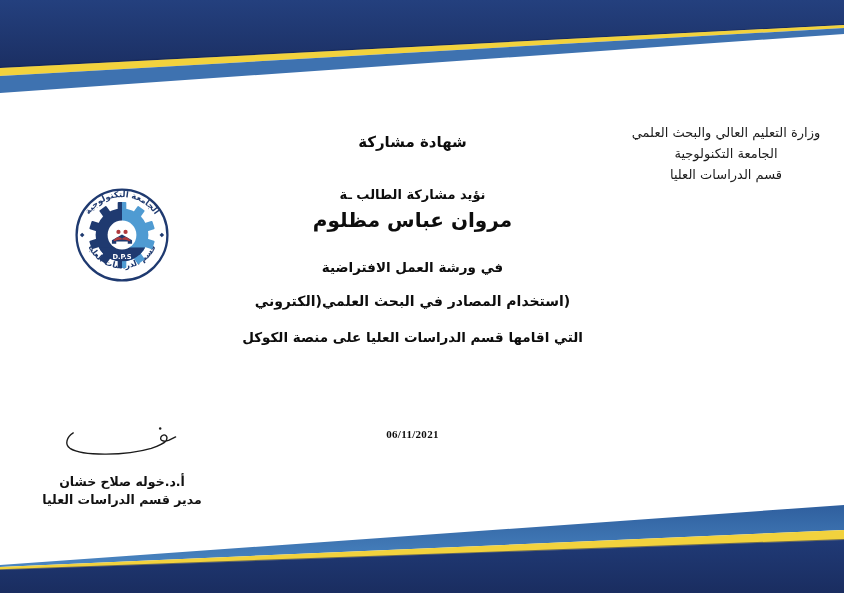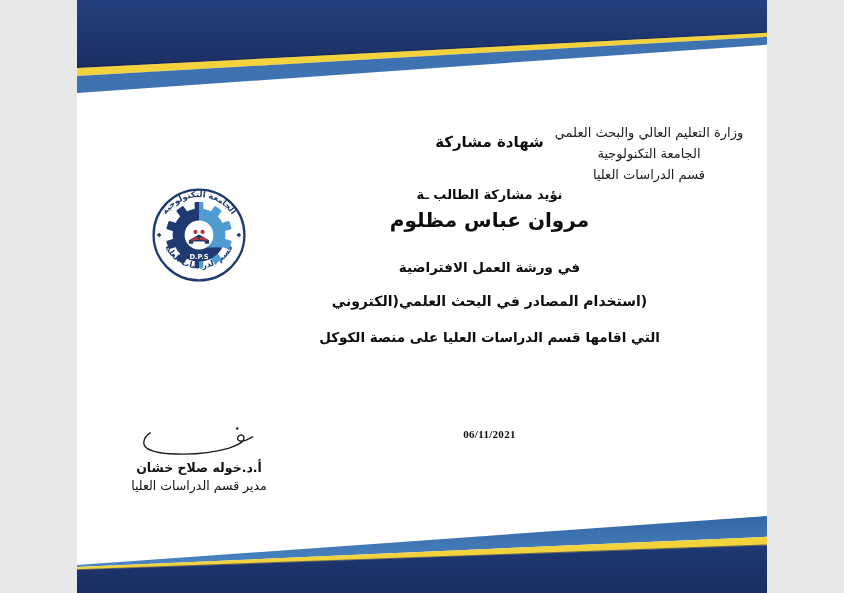--- a/index.html
+++ b/index.html
@@ -1,19 +1,19 @@
 <!DOCTYPE html>
 <html lang="ar"><head>
 <meta charset="utf-8">
 <style>
   * { margin:0; padding:0; box-sizing:border-box; }
   html,body { background:#e8e8e8; }
   .certificate {
     position:relative;
-    width:690px; height:593px;
+    width:844px; height:593px;
     background:#ffffff;
     overflow:hidden;
     font-family:"DejaVu Sans", sans-serif;
     color:#111111;
     margin:0 auto;
   }
   .ribbon { position:absolute; left:0; width:844px; pointer-events:none; }
   .ribbon-top { top:0; height:100px; }
   .ribbon-bottom { bottom:0; height:113px; }
 
@@ -38,22 +38,22 @@
   .l-prep         { top:369px; font-size:13px; }
   .l-date         { top:397px; font-size:11px; direction:ltr;
                     font-family:"Liberation Serif", serif; letter-spacing:.3px;margin-top:31px; }
   .l-program      { top:419px; font-size:14px; }
 
   .signature-block {
     position:absolute; left:40px; top:422px; width:164px;
     direction:rtl; text-align:center;
   }
   .signature-block svg { display:block; margin:0 auto; }
-  .sig-name  { font-size:12.5px; font-weight:bold; margin-top:0; white-space:nowrap; }
-  .sig-title { font-size:12.5px; font-weight:normal; margin-top:3px; white-space:nowrap; }
+  .sig-name  { font-size:12.5px; font-weight:bold; margin-top:14px; white-space:nowrap; }
+  .sig-title { font-size:12.5px; font-weight:bold; margin-top:3px; white-space:nowrap; }
 
   .logo { position:absolute; left:74px; top:187px; width:96px; height:96px; }
 </style>
 </head>
 <body>
 
 <div class="certificate">
 
   <svg class="ribbon ribbon-top" viewBox="0 0 844 100" preserveAspectRatio="none">
     <defs>

